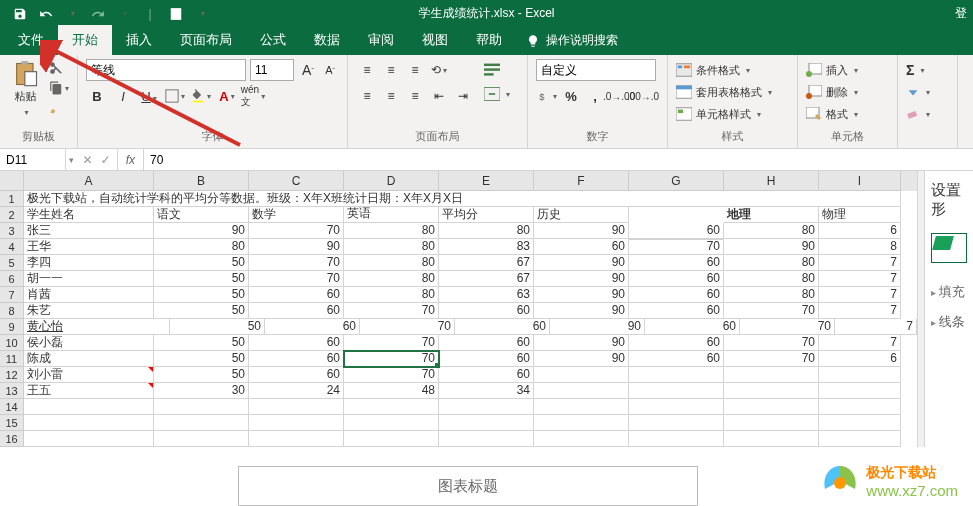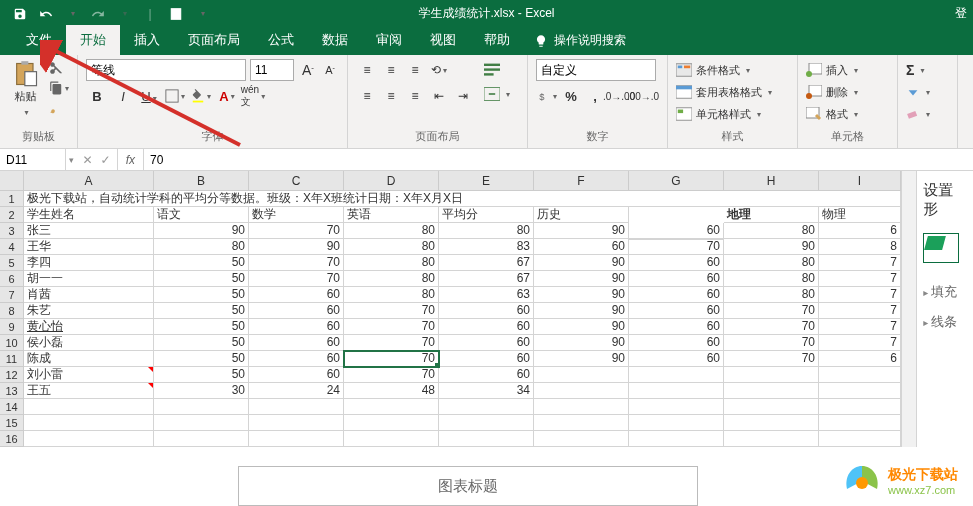--- a/index.html
+++ b/index.html
@@ -5,21 +5,21 @@
     * { margin: 0; padding: 0; box-sizing: border-box; font-family: "Microsoft YaHei", sans-serif; }
     body { background: #fff; font-size: 12px; color: #333; overflow: hidden; width: 973px; height: 506px; position: relative; }
     
     .title-bar { background: #0b6d3f; height: 27px; display: flex; align-items: center; color: #fff; position: relative; }
     .qat { display: flex; align-items: center; gap: 2px; padding-left: 8px; }
     .qat-item { width: 24px; height: 22px; display: flex; align-items: center; justify-content: center; cursor: pointer; }
     .qat-item svg { fill: #fff; }
     .title-center { position: absolute; left: 50%; transform: translateX(-50%); font-size: 12px; color: #fff; }
     .title-right { margin-left: auto; padding-right: 6px; font-size: 12px; }
     
-    .ribbon-tabs { background: #0b6d3f; height: 28px; display: flex; align-items: flex-end; padding-left: 12px; position: relative; }
+    .ribbon-tabs { background: #0b6d3f; height: 28px; display: flex; align-items: flex-end; padding-left: 4px; position: relative; }
     .tab { padding: 6px 14px; color: #fff; cursor: pointer; font-size: 13px; }
     .tab.file { background: #0b6d3f; }
     .tab.active { background: #f3f2f1; color: #0b6d3f; }
     .tell-me { display: flex; align-items: center; padding: 6px 10px; color: #fff; gap: 6px; }
     .bulb { width: 14px; height: 14px; }
     
     .ribbon { background: #f3f2f1; height: 94px; display: flex; border-bottom: 1px solid #d4d4d4; }
     .group { border-right: 1px solid #d4d4d4; padding: 4px 8px 2px; display: flex; flex-direction: column; justify-content: space-between; }
     .group-label { text-align: center; font-size: 11px; color: #666; padding-bottom: 2px; position: relative; }
     
@@ -94,21 +94,21 @@
     .side-sec { font-size: 13px; color: #666; padding: 6px 0; }
     .side-sec::before { content: '▸ '; color: #888; font-size: 10px; }
     
     .arrow-annotation { position: absolute; top: 40px; left: 40px; pointer-events: none; }
     
     .chart-float { position: absolute; bottom: 0; left: 238px; width: 460px; height: 40px; border: 1px solid #bbb; background: #fff; text-align: center; font-size: 15px; color: #666; padding-top: 10px; }
     
     .watermark { position: absolute; right: 15px; bottom: 5px; font-size: 13px; display: flex; align-items: center; gap: 6px; }
     .watermark .logo { width: 40px; height: 40px; }
     .wm-text1 { color: #ff8800; font-weight: bold; font-size: 14px; }
-    .wm-text2 { color: #8bc34a; font-size: 11px; }
+    .wm-text2 { color: #8bc34a; font-size: 15px; }
     
     .dd::after { content: '▾'; font-size: 8px; margin-left: 2px; color: #666; }
   </style>
 </head>
 <body>
 
 <div class="title-bar">
   <div class="qat">
     <div class="qat-item">
         <svg width="14" height="14" viewBox="0 0 24 24">
@@ -414,21 +414,21 @@
           <div class="row-h">16</div>
         </div>
       <div class="cells" id="cells">
           <div class="cell-row">
             <div class="cell" style="width: 877px;">极光下载站，自动统计学科的平均分等数据。班级：X年X班统计日期：X年X月X日</div>
           </div>
           <div class="cell-row">
             <div class="cell" style="width: 130px;">学生姓名</div>
             <div class="cell" style="width: 95px;">语文</div>
             <div class="cell" style="width: 95px;">数学</div>
-            <div class="cell" style="width: 95px;">英语</div>
+            <div class="cell" style="width: 95px; font-family: Liberation Mono, monospace;">英语</div>
             <div class="cell" style="width: 95px;">平均分</div>
             <div class="cell" style="width: 95px;">历史</div>
             <div class="cell" style="width: 95px; margin-top: 32px;">政治</div>
             <div class="cell" style="width: 95px; font-weight: bold;">地理</div>
             <div class="cell" style="width: 82px;">物理</div>
           </div>
           <div class="cell-row">
             <div class="cell" style="width: 130px;">张三</div>
             <div class="cell num" style="width: 95px;">90</div>
             <div class="cell num" style="width: 95px;">70</div>
@@ -488,21 +488,21 @@
             <div class="cell num" style="width: 95px;">50</div>
             <div class="cell num" style="width: 95px;">60</div>
             <div class="cell num" style="width: 95px;">70</div>
             <div class="cell num" style="width: 95px;">60</div>
             <div class="cell num" style="width: 95px;">90</div>
             <div class="cell num" style="width: 95px;">60</div>
             <div class="cell num" style="width: 95px;">70</div>
             <div class="cell num" style="width: 82px;">7</div>
           </div>
           <div class="cell-row">
-            <div class="cell" style="width: 130px; text-decoration: underline;">黄心怡</div>
+            <div class="cell" style="width: 146px; text-decoration: underline;">黄心怡</div>
             <div class="cell num" style="width: 95px;">50</div>
             <div class="cell num" style="width: 95px;">60</div>
             <div class="cell num" style="width: 95px;">70</div>
             <div class="cell num" style="width: 95px;">60</div>
             <div class="cell num" style="width: 95px;">90</div>
             <div class="cell num" style="width: 95px;">60</div>
             <div class="cell num" style="width: 95px;">70</div>
             <div class="cell num" style="width: 82px;">7</div>
           </div>
           <div class="cell-row">

